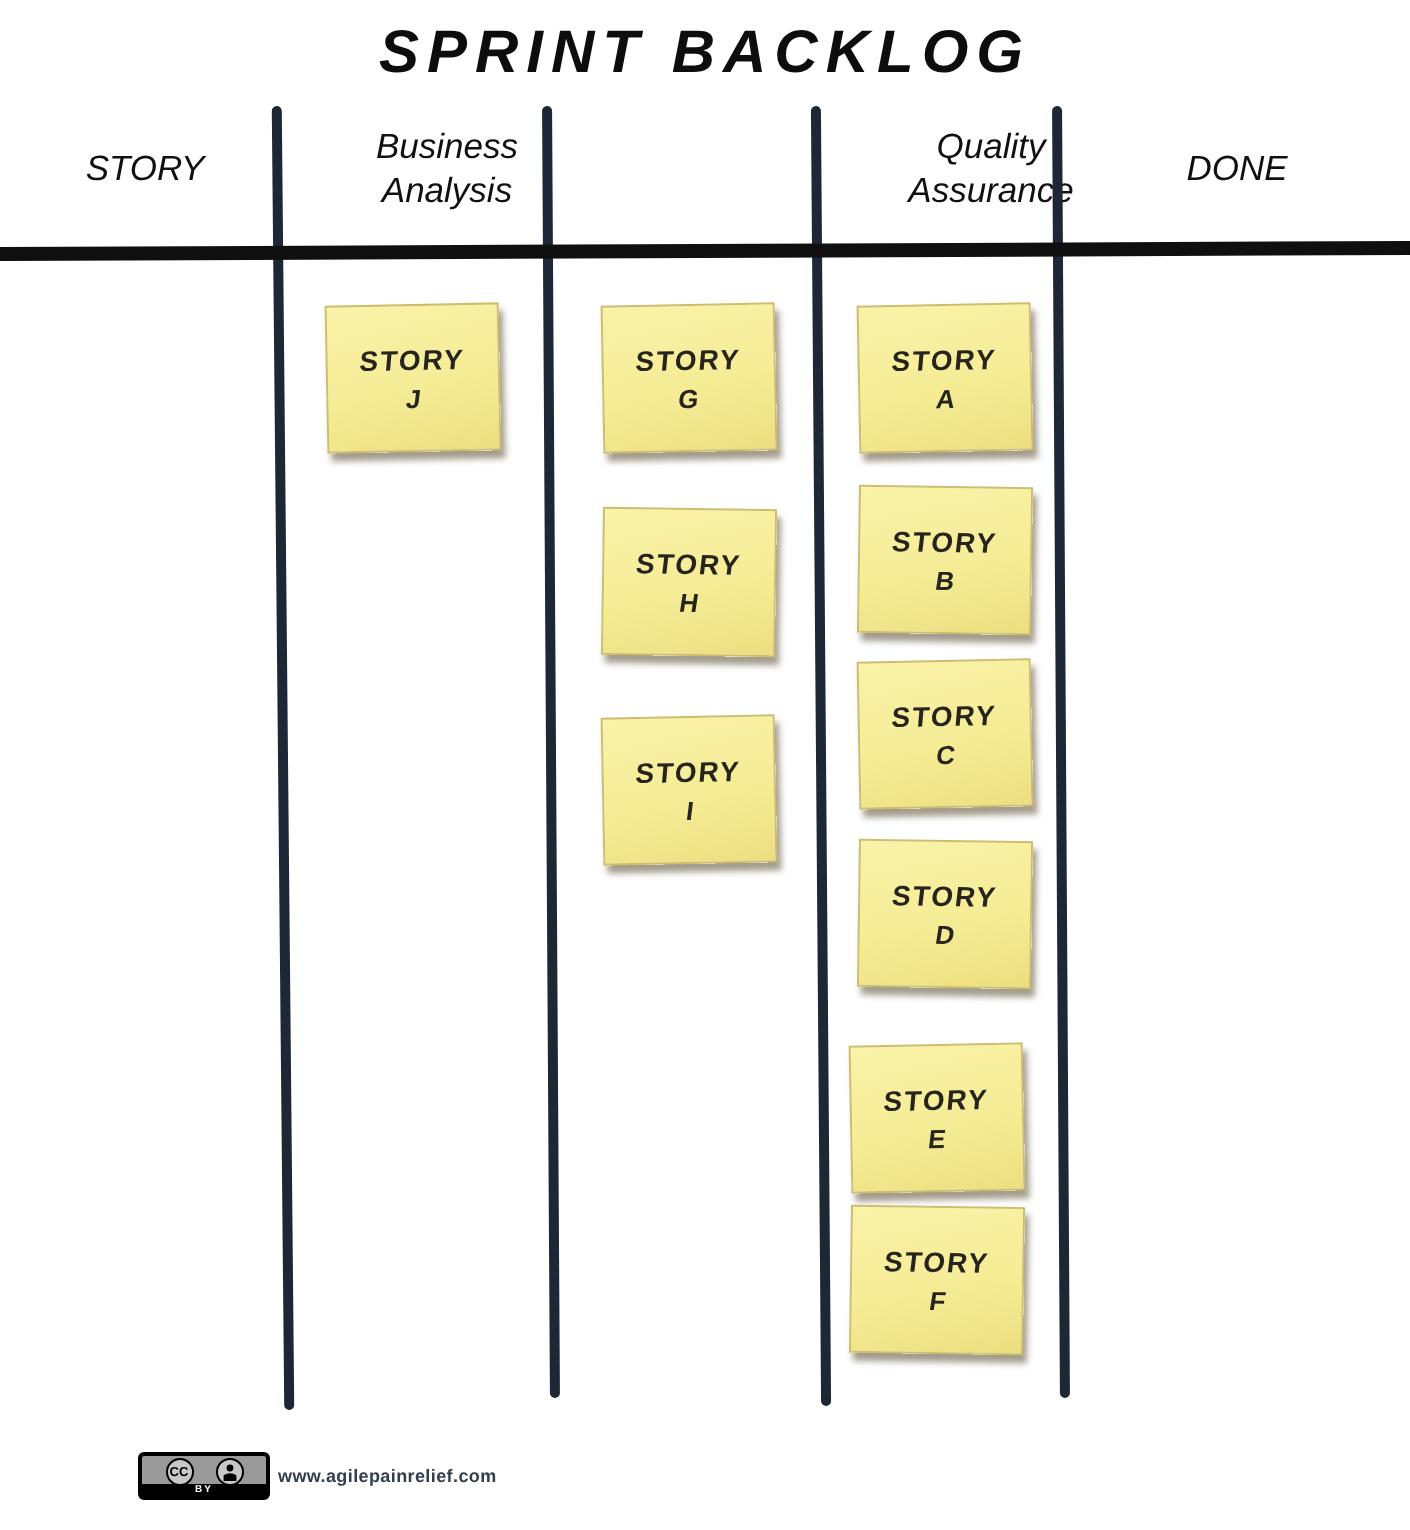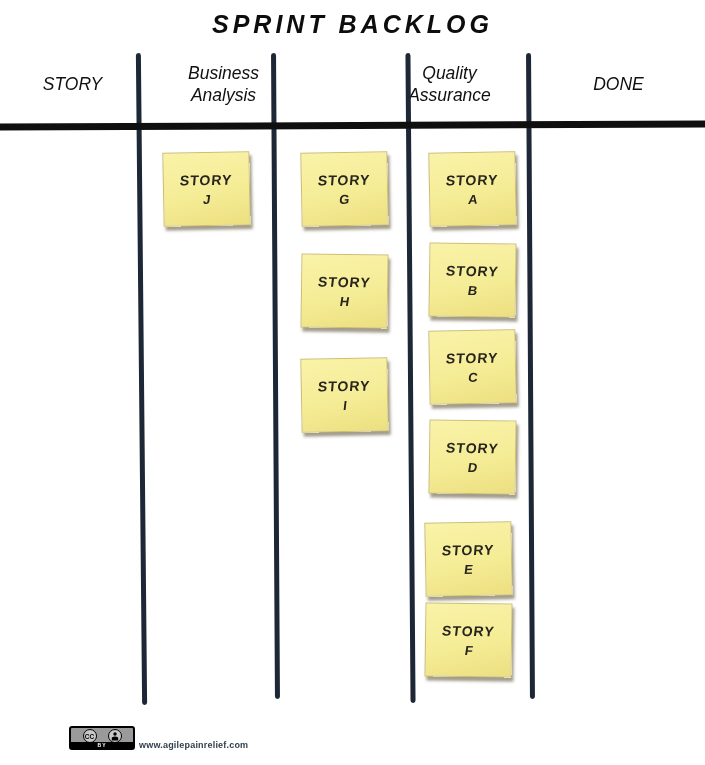--- a/index.html
+++ b/index.html
@@ -3,34 +3,34 @@
 <meta charset="utf-8">
 <style>
   html,body{margin:0;padding:0;background:#ffffff;}
   .board{
     position:relative;width:705px;height:765px;background:#ffffff;overflow:hidden;
     font-family:"Liberation Sans", sans-serif;
   }
   
   .title{
     position:absolute;top:10px;left:0;width:100%;text-align:center;
-    font-style:italic;font-weight:700;font-size:25px;letter-spacing:4px;
+    font-style:italic;font-weight:700;font-size:30px;letter-spacing:4px;
     color:#0d0d0d;
   }
   
   .head-row{position:absolute;top:0;left:0;width:705px;height:130px;}
   .col-head{
     position:absolute;top:60px;height:50px;display:flex;align-items:center;justify-content:center;
     font-style:italic;font-size:17.5px;line-height:1.25;color:#101010;text-align:center;
     white-space:pre-line;
   }
   .head-story{left:0;width:145px;}
   .head-ba{left:158px;width:131px;}
   .head-dev{left:280px;width:130px;}
-  .head-qa{left:390px;width:119px;}
+  .head-qa{left:436px;width:119px;}
   .head-done{left:532px;width:173px;}
   
   .vline{
     position:absolute;top:53px;width:5px;background:#1d2735;border-radius:3px;
   }
   .vline-1{left:139px;height:652px;transform:rotate(-0.55deg);}
   .vline-2{left:273px;height:646px;transform:rotate(-0.35deg);}
   .vline-3{left:408px;height:650px;transform:rotate(-0.45deg);}
   .vline-4{left:528px;height:646px;transform:rotate(-0.35deg);}
   .hline{
@@ -66,21 +66,21 @@
   .col-dev .note:nth-child(1){margin-top:17px;}
   .col-dev .note:nth-child(2){margin-top:28px;}
   .col-dev .note:nth-child(3){margin-top:30px;}
   .col-qa .note:nth-child(1){margin-top:17px;}
   .col-qa .note:nth-child(2){margin-top:17px;}
   .col-qa .note:nth-child(3){margin-top:13px;}
   .col-qa .note:nth-child(4){margin-top:16px;}
   .col-qa .note:nth-child(5){margin-top:28px;}
   .col-qa .note:nth-child(6){margin-top:7px;}
   
-  .footer{position:absolute;left:26px;top:726px;display:flex;align-items:flex-end;padding-left:43px;}
+  .footer{position:absolute;left:26px;top:726px;display:flex;align-items:center;padding-left:43px;}
   .cc-badge{
     position:relative;width:66px;height:24px;box-sizing:border-box;
     border:2px solid #000;border-radius:3px;background:#9a9a9a;
     display:flex;align-items:flex-start;justify-content:space-around;padding:1px 6px 0 6px;
   }
   .cc-circle{
     width:14px;height:14px;border:1.6px solid #000;border-radius:50%;box-sizing:border-box;
     display:flex;align-items:center;justify-content:center;
     font-weight:700;font-size:6.5px;color:#000;background:#c8c8c8;
   }

